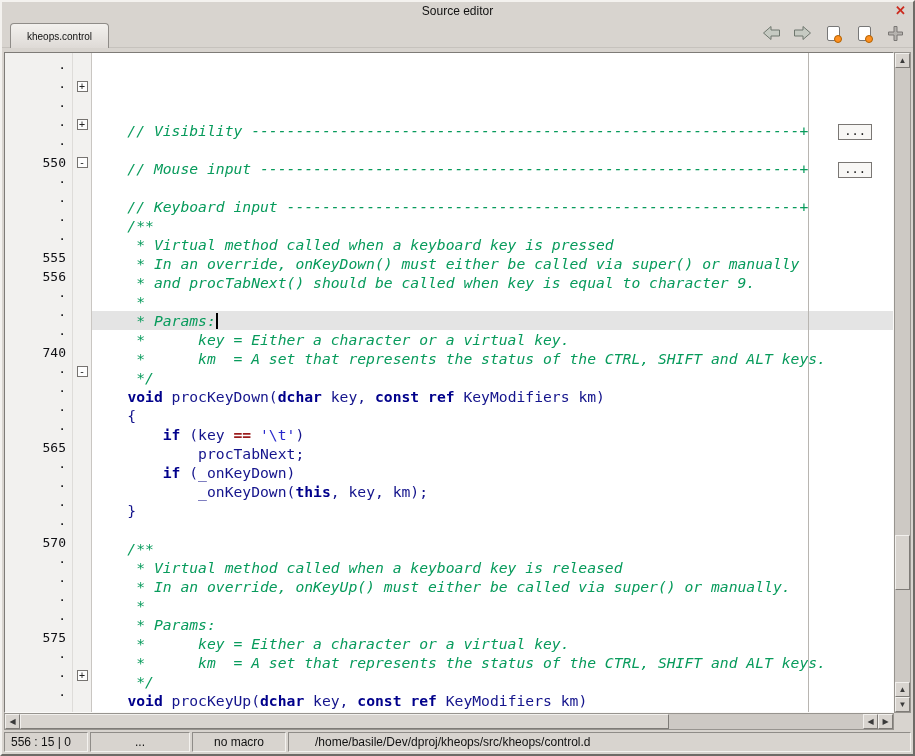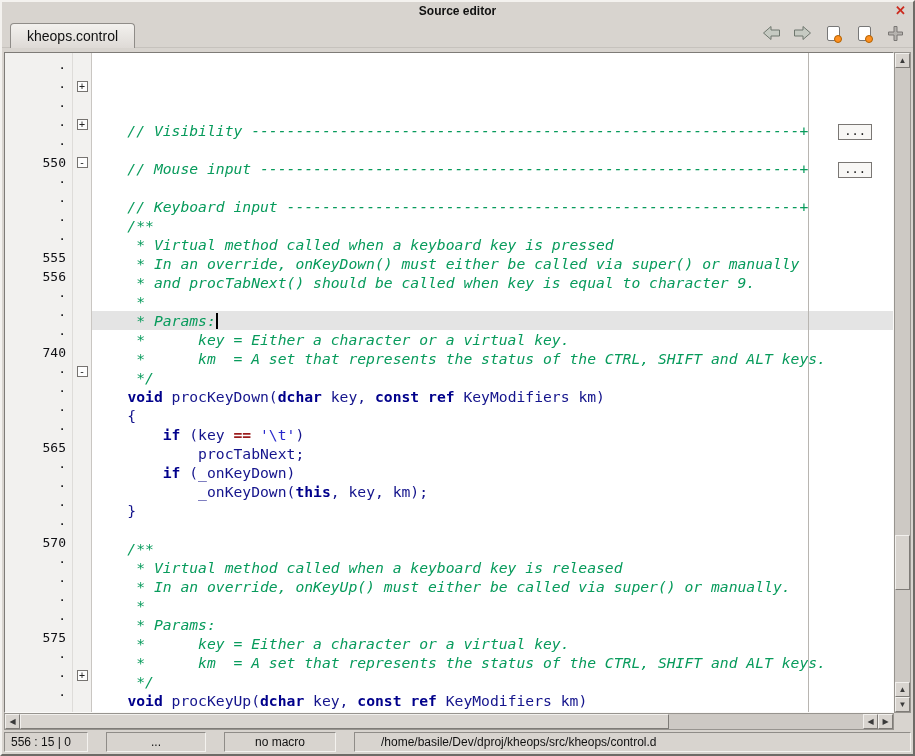--- a/index.html
+++ b/index.html
@@ -1,22 +1,22 @@
 <!DOCTYPE html>
 <html style="--comment: #089b5c; --keyword: #00008b; --plain: #14148c; --string: #2929cc; --operator: #9b1c1c; --current_line_bg: #e4e4e4; --accent_orange: #ff9020;"><head>
 <meta charset="utf-8">
 <style>
 *{box-sizing:border-box;margin:0;padding:0}
 html,body{width:915px;height:756px;font-family:"Liberation Sans",sans-serif;overflow:hidden}
 .window{width:915px;height:756px;background:#d8d4cf;border:2px solid;border-color:#f4f2ef #6e6b67 #6e6b67 #f4f2ef;display:flex;flex-direction:column}
 .titlebar{height:18px;flex:0 0 auto;position:relative;display:flex;align-items:center;justify-content:center}
-.title{font-size:12px;font-weight:bold;color:#111}
+.title{font-size:12px;font-weight:normal;color:#111}
 .close{position:absolute;right:7px;top:0;color:#cc2a1e;font-weight:bold;font-size:13px;line-height:18px;cursor:pointer}
 .tabbar{height:28px;flex:0 0 auto;display:flex;align-items:flex-end;padding:0 4px;position:relative;border-bottom:1px solid #c6c2bd}
-.tab{height:25px;display:flex;align-items:center;padding:0 16px;background:linear-gradient(#f3f1ee,#dedad6);border:1px solid #8f8c88;border-bottom:none;border-radius:4px 4px 0 0;font-size:14px;color:#111;margin-left:4px;position:relative;top:1px}
+.tab{height:25px;display:flex;align-items:center;padding:0 16px;background:linear-gradient(#f3f1ee,#dedad6);border:1px solid #8f8c88;border-bottom:none;border-radius:4px 4px 0 0;font-size:10px;color:#111;margin-left:4px;position:relative;top:1px}
 .toolbar{position:absolute;right:8px;bottom:5px;display:flex;align-items:center;gap:11px}
 .tbtn{background:none;border:none;width:20px;height:18px;display:flex;align-items:center;justify-content:center;padding:0;cursor:pointer}
 .docicon{position:relative;width:13px;height:15px;background:#fff;border:1px solid #777;border-radius:2px;display:inline-block}
 .docdot{position:absolute;right:-3px;bottom:-3px;width:8px;height:8px;background:var(--accent_orange);border:1px solid #b06000;border-radius:50%}
 .main{flex:1;min-height:0;display:flex;flex-direction:column;padding:4px 2px 0}
 .row1{flex:1;min-height:0;display:flex}
 .editor-frame{flex:1;min-width:0;display:flex;border:1px solid;border-color:#7e7b77 #fbfaf8 #fbfaf8 #7e7b77;background:#fff;overflow:hidden}
 .gutter{width:68px;flex:0 0 auto;background:#f2f1ef;border-right:1px solid #dedcd9;padding:5px 6px 0 0;font-family:"DejaVu Sans Mono",monospace;font-size:13px;color:#101014;text-align:right;overflow:hidden}
 .gl{height:19px;line-height:19px}
 .foldg{width:19px;flex:0 0 auto;background:#f2f1ef;border-right:1px solid #c9c6c2;padding-top:5px;overflow:hidden}
@@ -36,25 +36,25 @@
 .vscroll{width:17px;flex:0 0 auto;background:#cdc9c4;border:1px solid #97948f;display:flex;flex-direction:column}
 .sbtn{height:15px;flex:0 0 auto;background:#d8d4cf;border:1px solid;border-color:#f2f0ed #7e7b77 #7e7b77 #f2f0ed;display:flex;align-items:center;justify-content:center;font-size:8px;color:#3a3a3a;cursor:pointer;user-select:none}
 .vtrack{flex:1;position:relative}
 .vthumb{position:absolute;left:0;right:0;top:76%;height:9%;background:#d8d4cf;border:1px solid;border-color:#f2f0ed #7e7b77 #7e7b77 #f2f0ed}
 .hrow{height:17px;flex:0 0 auto;display:flex}
 .hscroll{flex:1;min-width:0;background:#cdc9c4;border:1px solid #97948f;display:flex}
 .hbtn{width:15px;height:100%;flex:0 0 auto;background:#d8d4cf;border:1px solid;border-color:#f2f0ed #7e7b77 #7e7b77 #f2f0ed;display:flex;align-items:center;justify-content:center;font-size:8px;color:#3a3a3a;cursor:pointer;user-select:none}
 .htrack{flex:1;position:relative}
 .hthumb{position:absolute;top:0;bottom:0;left:0;width:77%;background:#d8d4cf;border:1px solid;border-color:#f2f0ed #7e7b77 #7e7b77 #f2f0ed}
 .corner{width:17px;flex:0 0 auto;background:#d8d4cf}
-.statusbar{height:20px;flex:0 0 auto;margin:2px 2px;display:flex;gap:18px}
+.statusbar{height:20px;flex:0 0 auto;margin:2px 2px;display:flex;gap:2px}
 .cell{border:1px solid;border-color:#8f8c88 #f4f2ef #f4f2ef #8f8c88;font-size:12px;color:#111;display:flex;align-items:center;padding:0 6px;overflow:hidden;white-space:nowrap}
 .c1{width:84px}
 .c2{width:100px;justify-content:center}
-.c3{width:112px;justify-content:center}
+.c3{width:94px;justify-content:center}
 .c4{flex:1;padding-left:26px}
 </style>
 </head>
 <body>
 
 <div class="window">
 
   <div class="titlebar">
     <span class="title">Source editor</span>
     <span class="close">✕</span>

